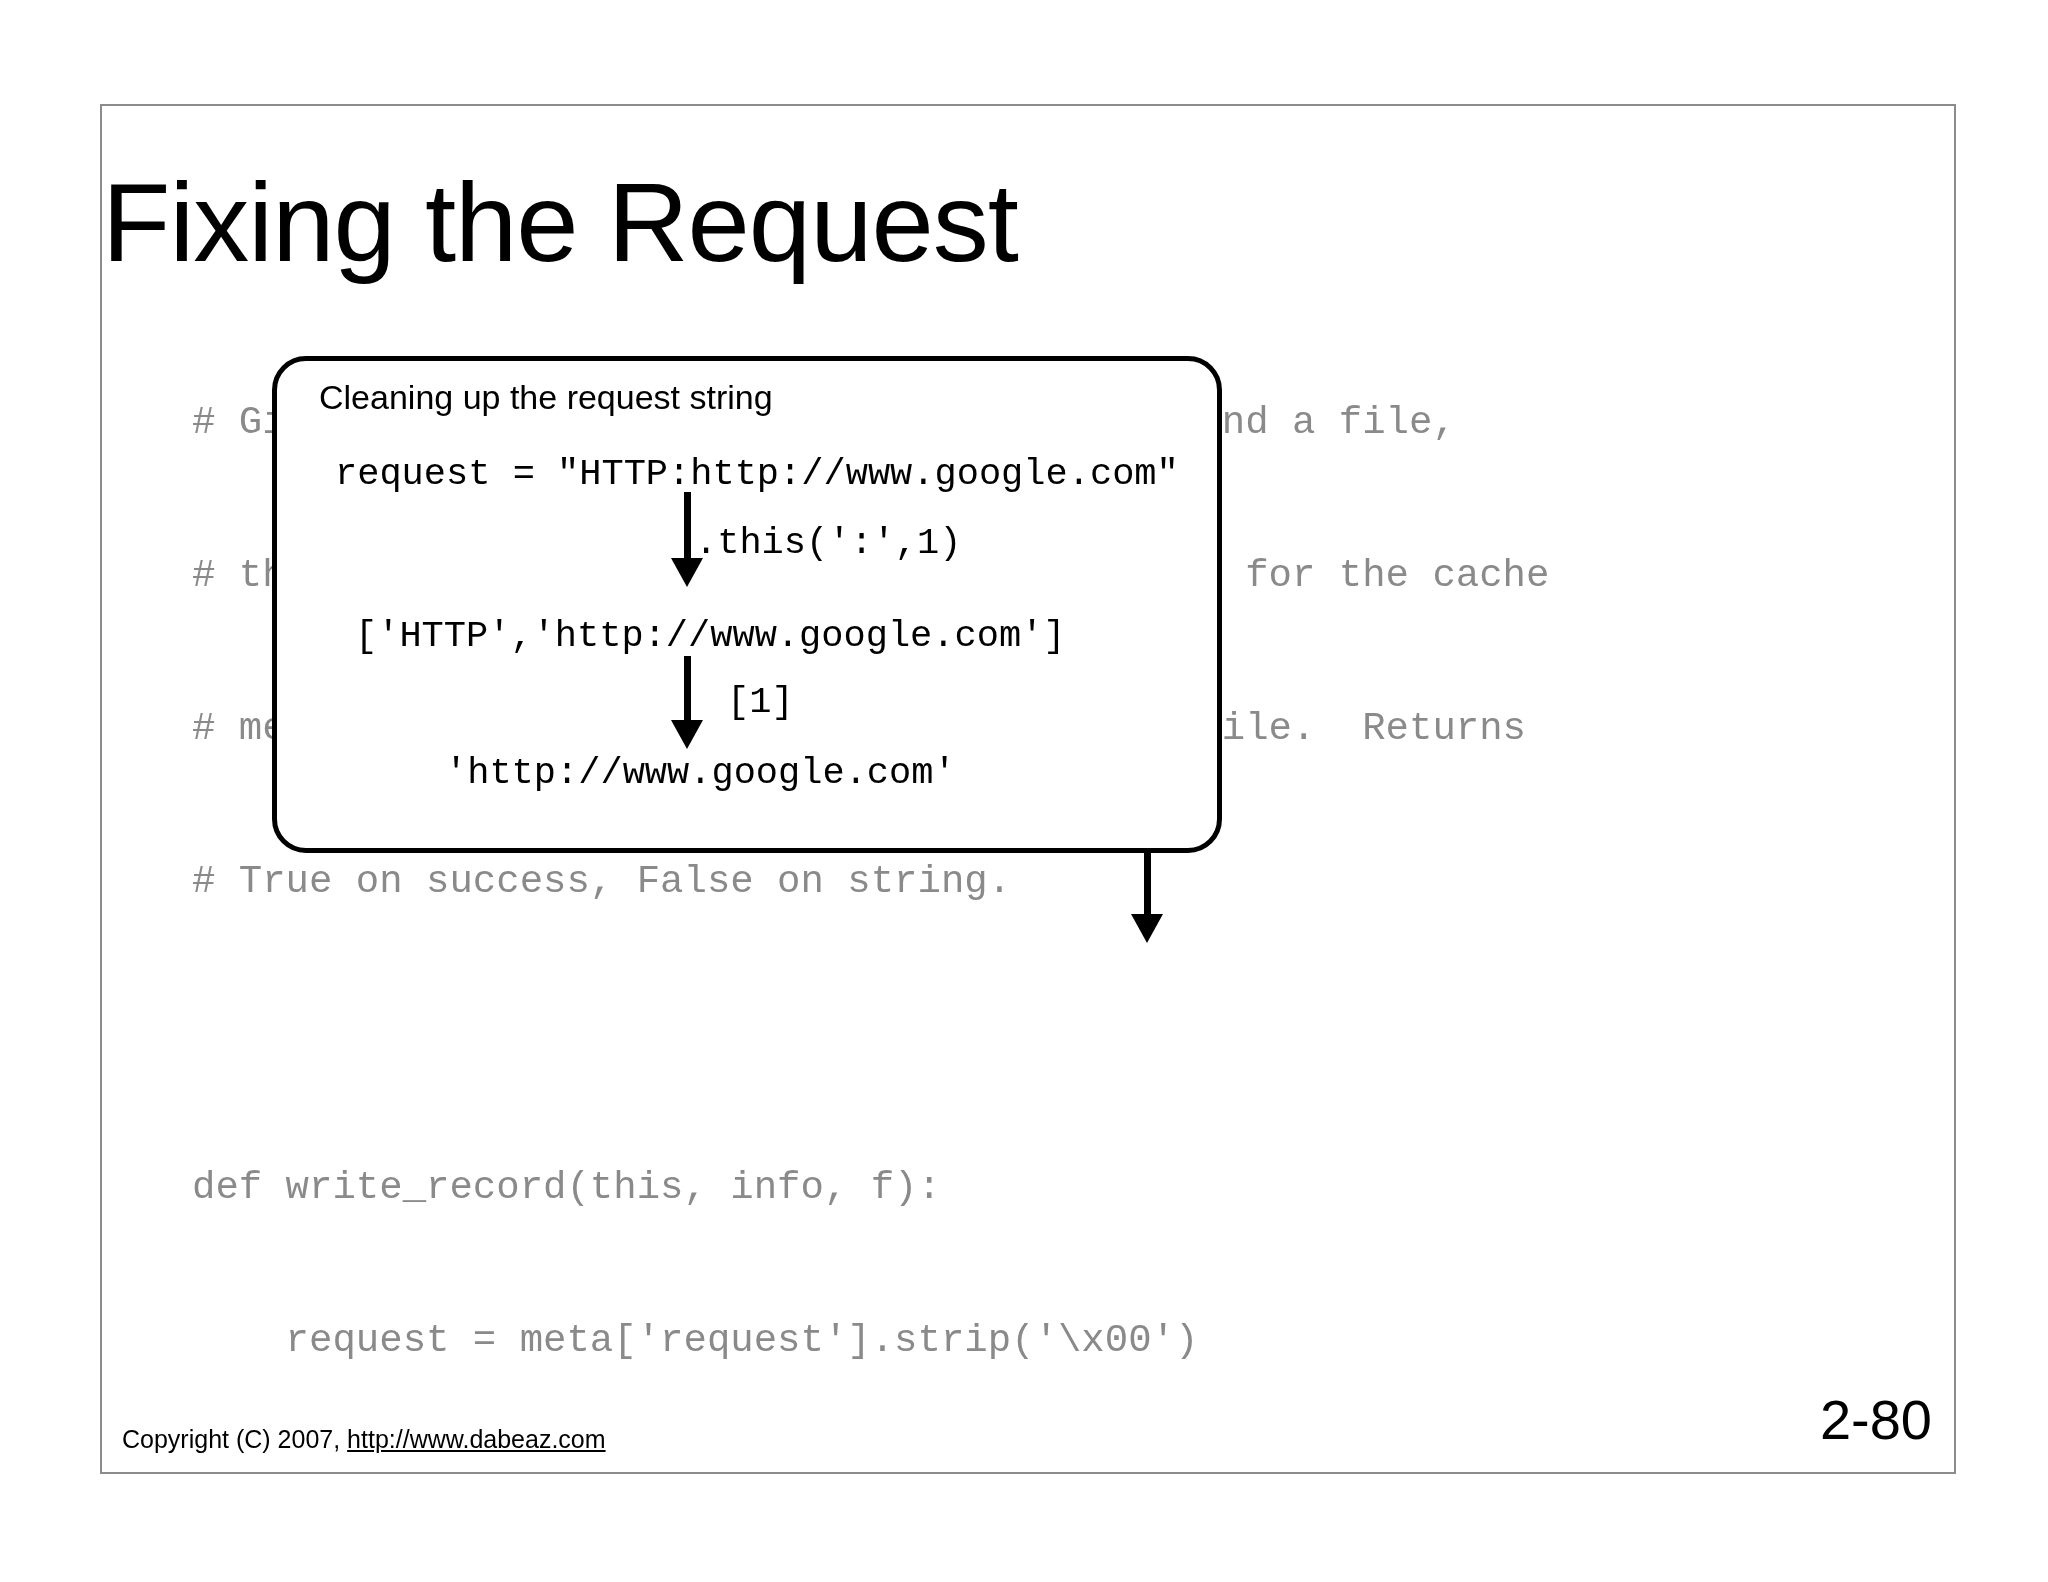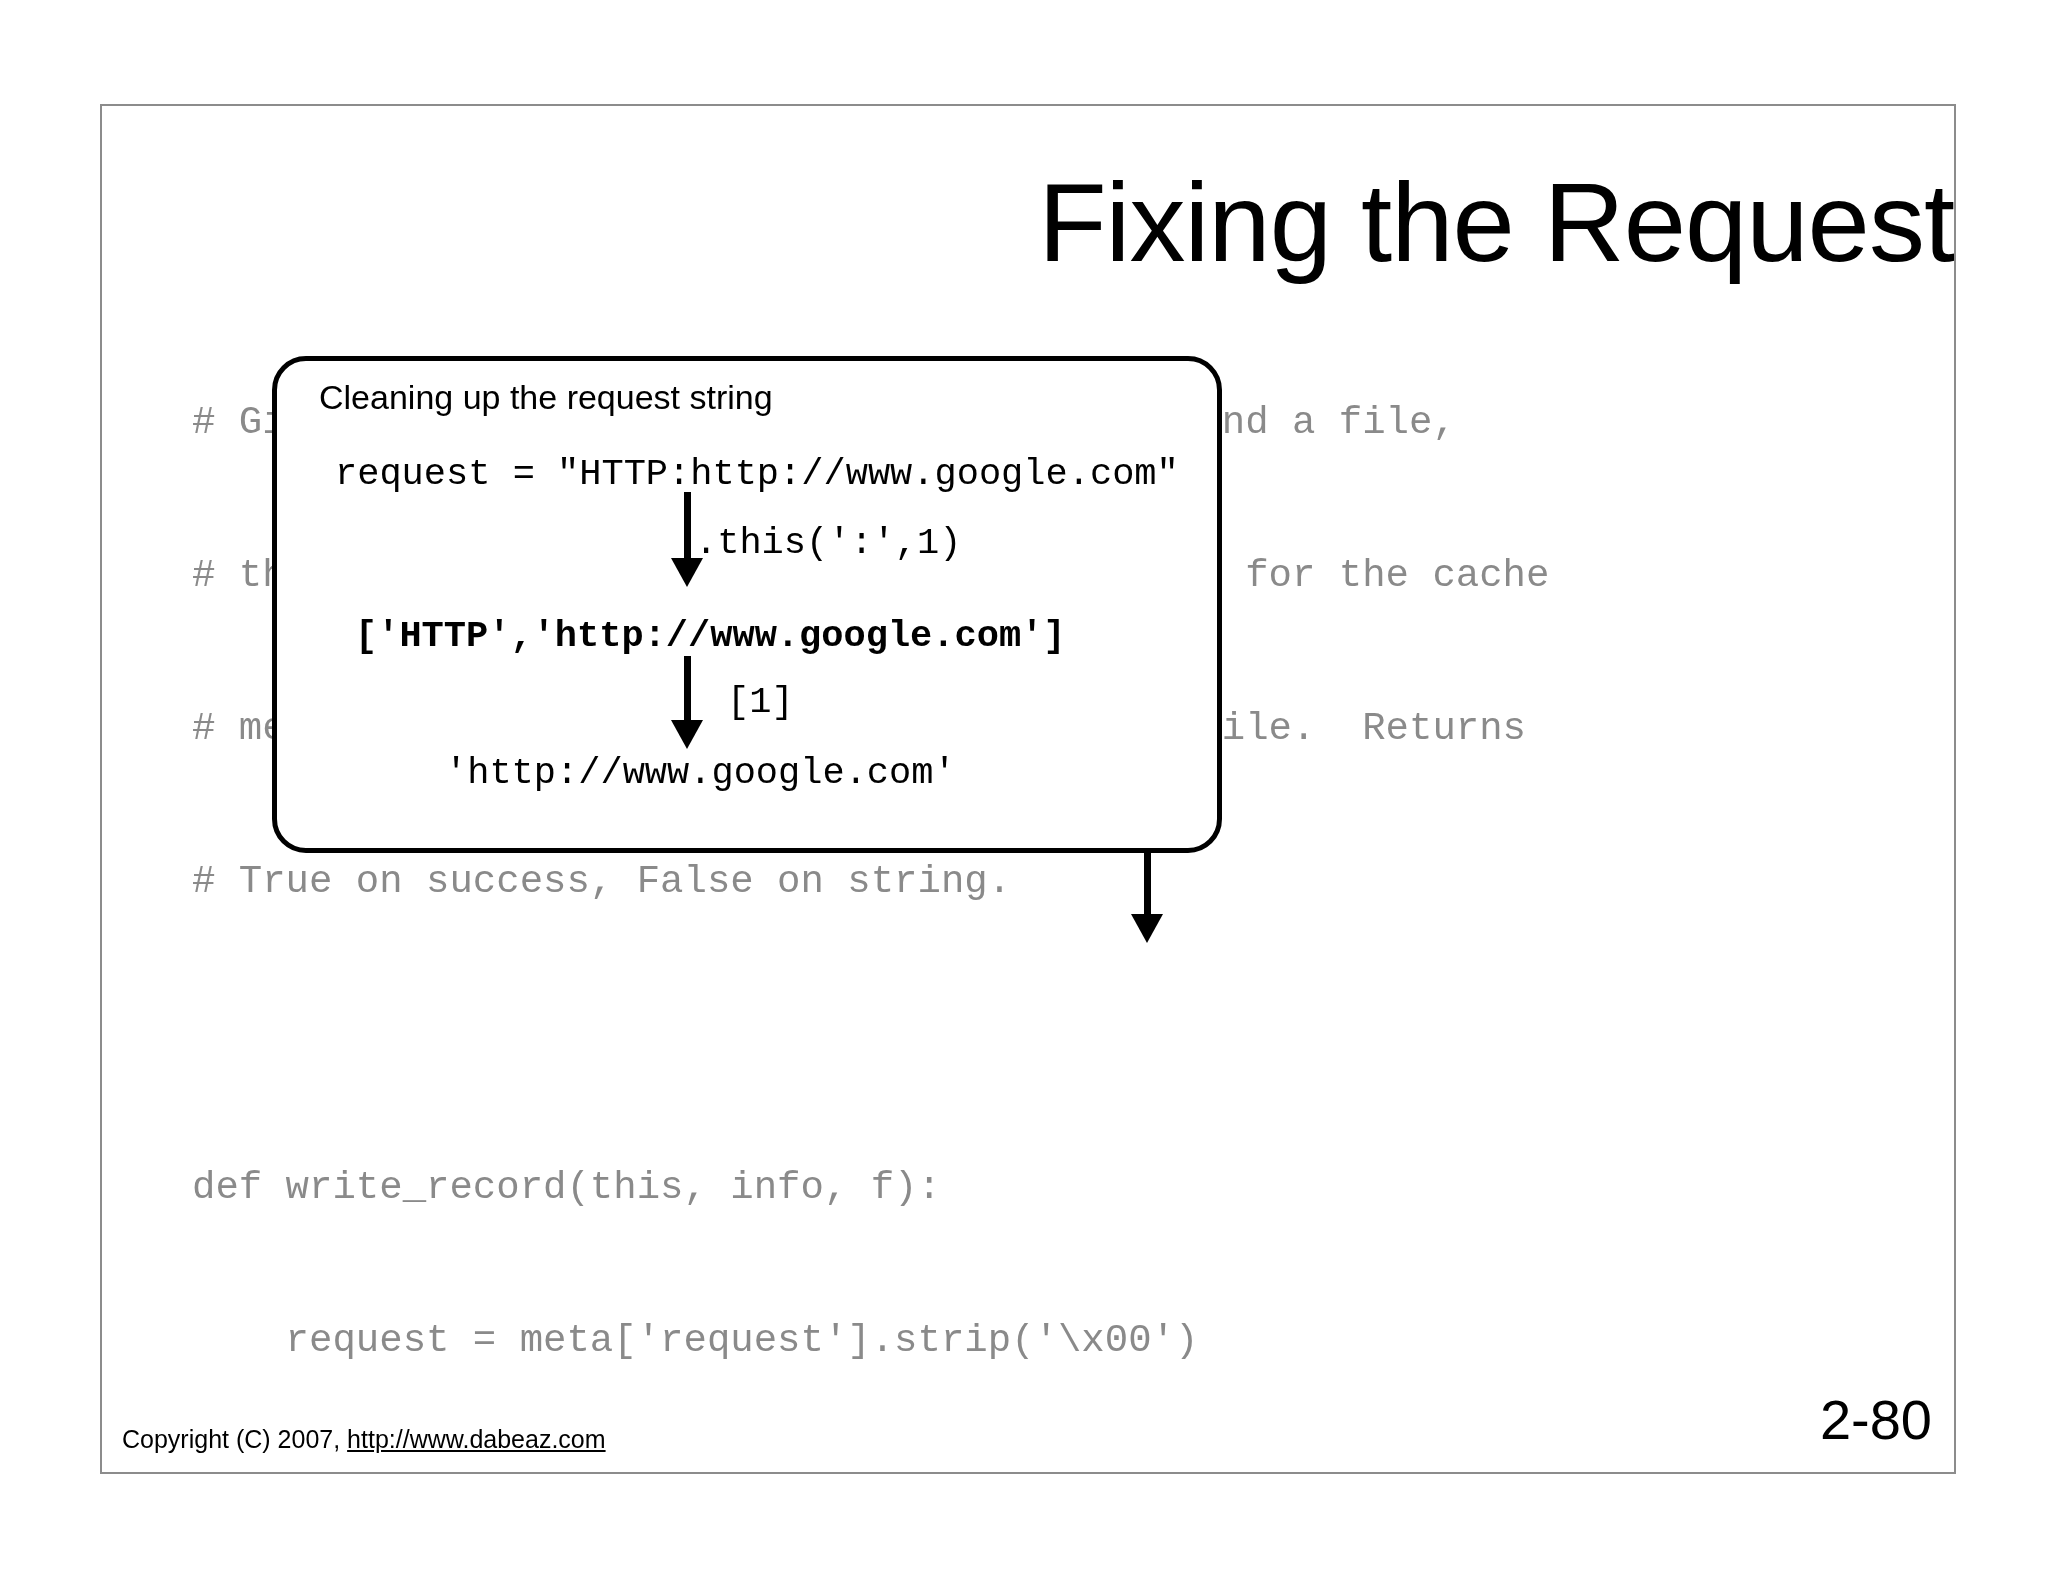--- a/index.html
+++ b/index.html
@@ -24,21 +24,21 @@
     border: 2px solid #8c8c8c;
     box-sizing: border-box;
     overflow: hidden;
   }
 
   #slide-title {
     position: absolute;
     left: 0;
     top: 58px;
     width: 100%;
-    text-align: right;
+    text-align: left;
     font-family: "Liberation Sans", sans-serif;
     font-size: 112px;
     font-weight: 400;
     line-height: 1.05;
     color: #000000;
     letter-spacing: -1px;
   }
 
   
   #code-block {
@@ -89,21 +89,21 @@
   .callout-code {
     position: absolute;
     font-family: "Liberation Mono", monospace;
     font-size: 37px;
     color: #000000;
     white-space: pre;
   }
 
   #cc-line1 { left: 58px;  top: 92px; }
   #cc-split { left: 418px; top: 161px; }
-  #cc-line2 { left: 78px;  top: 254px; font-weight: bold; }
+  #cc-line2 { left: 78px;  top: 254px; }
   #cc-index { left: 450px; top: 320px; }
   #cc-line3 { left: 168px; top: 391px; }
 
   
   .arrow {
     position: absolute;
     z-index: 6;
   }
   .arrow .shaft {
     position: absolute;

